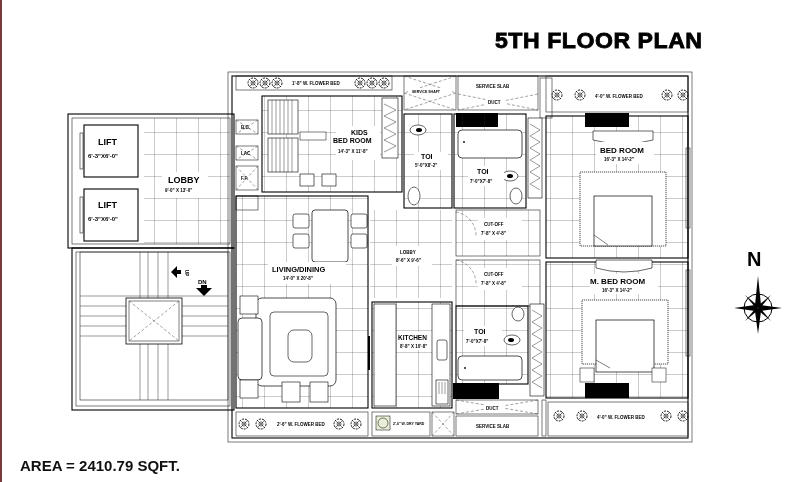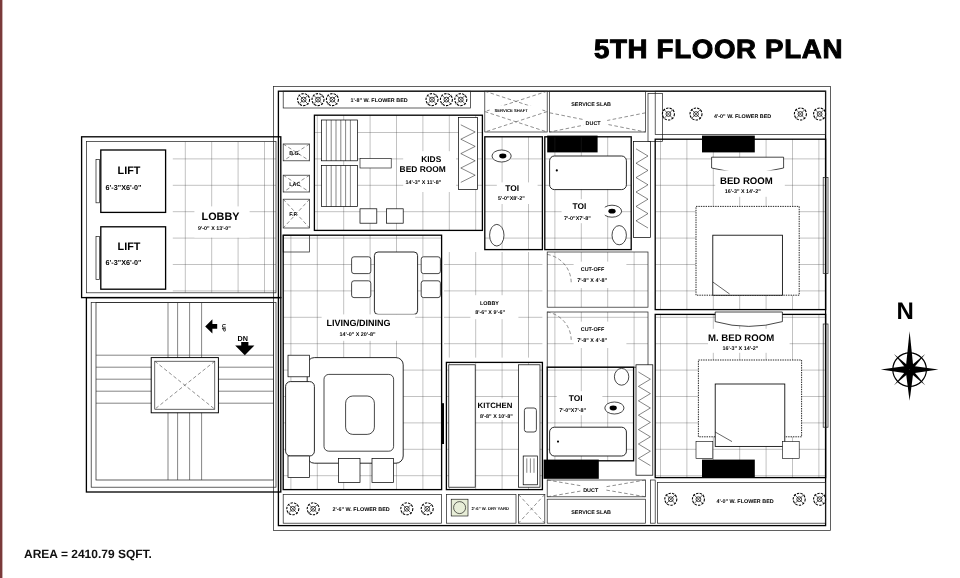--- a/index.html
+++ b/index.html
@@ -1,19 +1,19 @@
 <!DOCTYPE html>
 <html><head>
 <meta charset="utf-8">
 <style>
   html, body { margin: 0; padding: 0; background: #ffffff; }
   body { width: 800px; height: 482px; position: relative; overflow: hidden; font-family: "Liberation Sans", sans-serif; }
   .left-border { position: absolute; left: 0; top: 0; width: 2px; height: 482px; background: #7a3a3a; }
   .title { position: absolute; left: 495px; top: 28px; font-family: "Liberation Sans", sans-serif; font-weight: 900; font-size: 22px; letter-spacing: 0.5px; color: #000; transform: scaleX(1.05); transform-origin: left; -webkit-text-stroke: 0.8px #000; }
-  .area { position: absolute; left: 20px; top: 457px; font-family: "Liberation Sans", sans-serif; font-weight: bold; font-size: 10px; color: #111; }
+  .area { position: absolute; left: 20px; top: 457px; font-family: "Liberation Sans", sans-serif; font-weight: bold; font-size: 15px; color: #111; }
   svg { position: absolute; left: 0; top: 0; }
   .lbl { font-family: "Liberation Sans", sans-serif; fill: #000; }
   .room { font-size: 9px; font-weight: bold; }
   .dim { font-size: 6px; font-weight: bold; }
   .small { font-size: 4.5px; font-weight: bold; }
   .wall { fill: none; stroke: #000; stroke-width: 1.1; }
   .thin { fill: none; stroke: #222; stroke-width: 0.6; }
   .grid { stroke: #333; stroke-width: 0.5; }
   .dash { stroke: #444; stroke-width: 0.5; stroke-dasharray: 3 2; fill: none; }
   .north { font-family: "Liberation Sans", sans-serif; font-weight: bold; font-size: 20px; fill: #000; }

